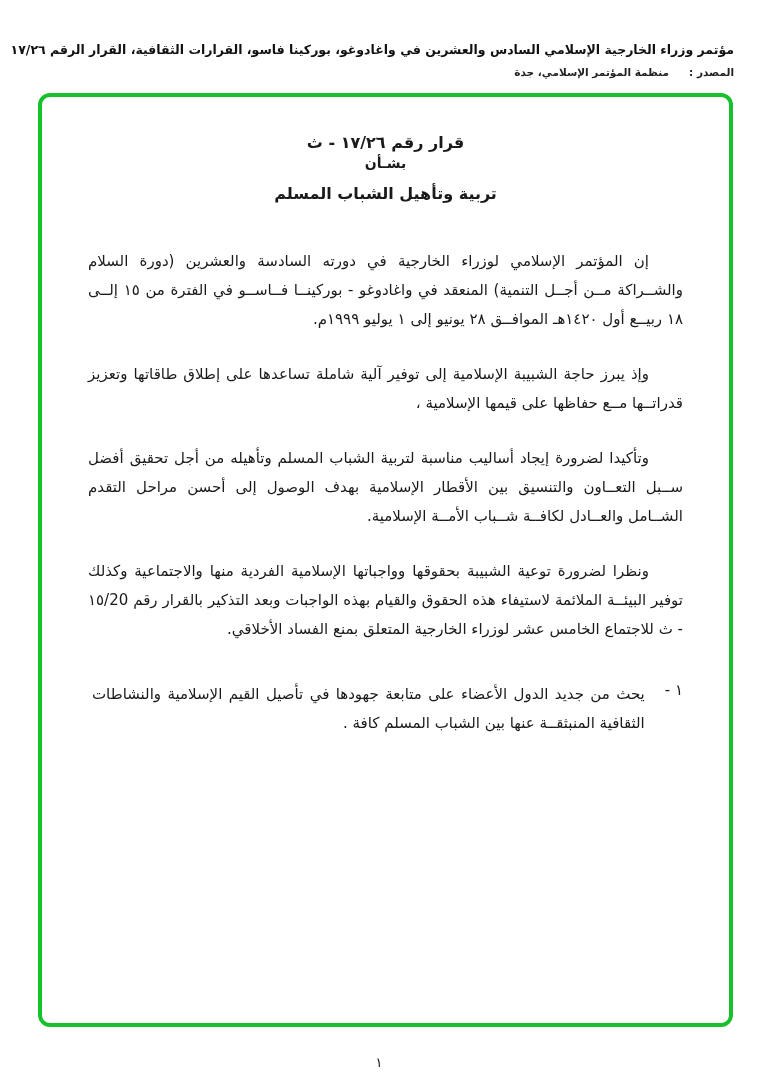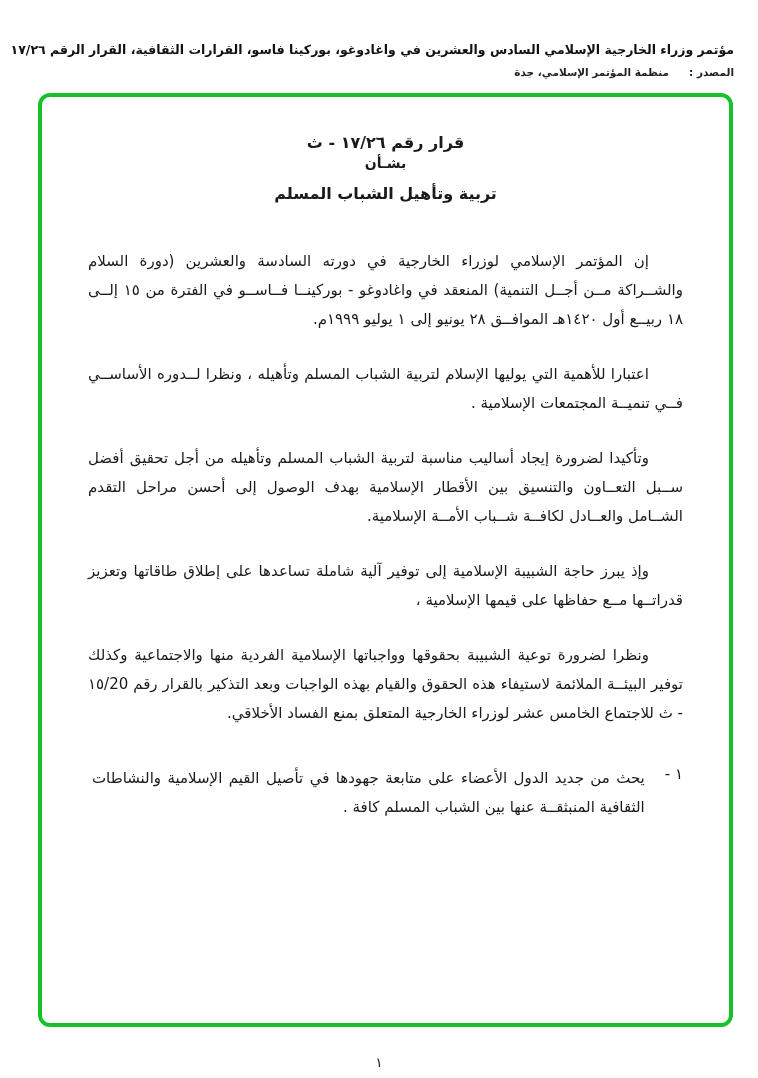--- a/index.html
+++ b/index.html
@@ -68,23 +68,22 @@
   <div class="frame" style="border-color: rgb(23, 193, 44);">
 
     <div class="title-block">
       <div class="t1">قرار رقم ١٧/٢٦ - ث</div>
       <div class="t2">بشـأن</div>
       <div class="t3">تربية وتأهيل الشباب المسلم</div>
     </div>
 
     <div class="body">
       <p class="para">إن المؤتمر الإسلامي لوزراء الخارجية في دورته السادسة والعشرين (دورة السلام والشــراكة مــن أجــل التنمية) المنعقد في واغادوغو - بوركينــا فــاســو في الفترة من ١٥ إلــى ١٨ ربيــع أول ١٤٢٠هـ الموافــق ٢٨ يونيو إلى ١ يوليو ١٩٩٩م.</p>
-      <p class="para">اعتبارا للأهمية التي يوليها الإسلام لتربية الشباب المسلم وتأهيله ، ونظرا لــدوره الأساســي فــي تنميــة المجتمعات الإسلامية .</p>
+      <p class="para">وإذ يبرز حاجة الشبيبة الإسلامية إلى توفير آلية شاملة تساعدها على إطلاق طاقاتها وتعزيز قدراتــها مــع حفاظها على قيمها الإسلامية ،</p>
       <p class="para">وتأكيدا لضرورة إيجاد أساليب مناسبة لتربية الشباب المسلم وتأهيله من أجل تحقيق أفضل ســبل التعــاون والتنسيق بين الأقطار الإسلامية بهدف الوصول إلى أحسن مراحل التقدم الشــامل والعــادل لكافــة شــباب الأمــة الإسلامية.</p>
-      <p class="para">وإذ يبرز حاجة الشبيبة الإسلامية إلى توفير آلية شاملة تساعدها على إطلاق طاقاتها وتعزيز قدراتــها مــع حفاظها على قيمها الإسلامية ،</p>
       <p class="para">ونظرا لضرورة توعية الشبيبة بحقوقها وواجباتها الإسلامية الفردية منها والاجتماعية وكذلك توفير البيئــة الملائمة لاستيفاء هذه الحقوق والقيام بهذه الواجبات وبعد التذكير بالقرار رقم ١٥/20 - ث للاجتماع الخامس عشر لوزراء الخارجية المتعلق بمنع الفساد الأخلاقي.</p>
 
       <div class="item">
         <span class="num">١ -</span>
         <p class="txt">يحث من جديد الدول الأعضاء على متابعة جهودها في تأصيل القيم الإسلامية والنشاطات الثقافية المنبثقــة عنها بين الشباب المسلم كافة .</p>
       </div>
     </div>
 
   </div>
 

